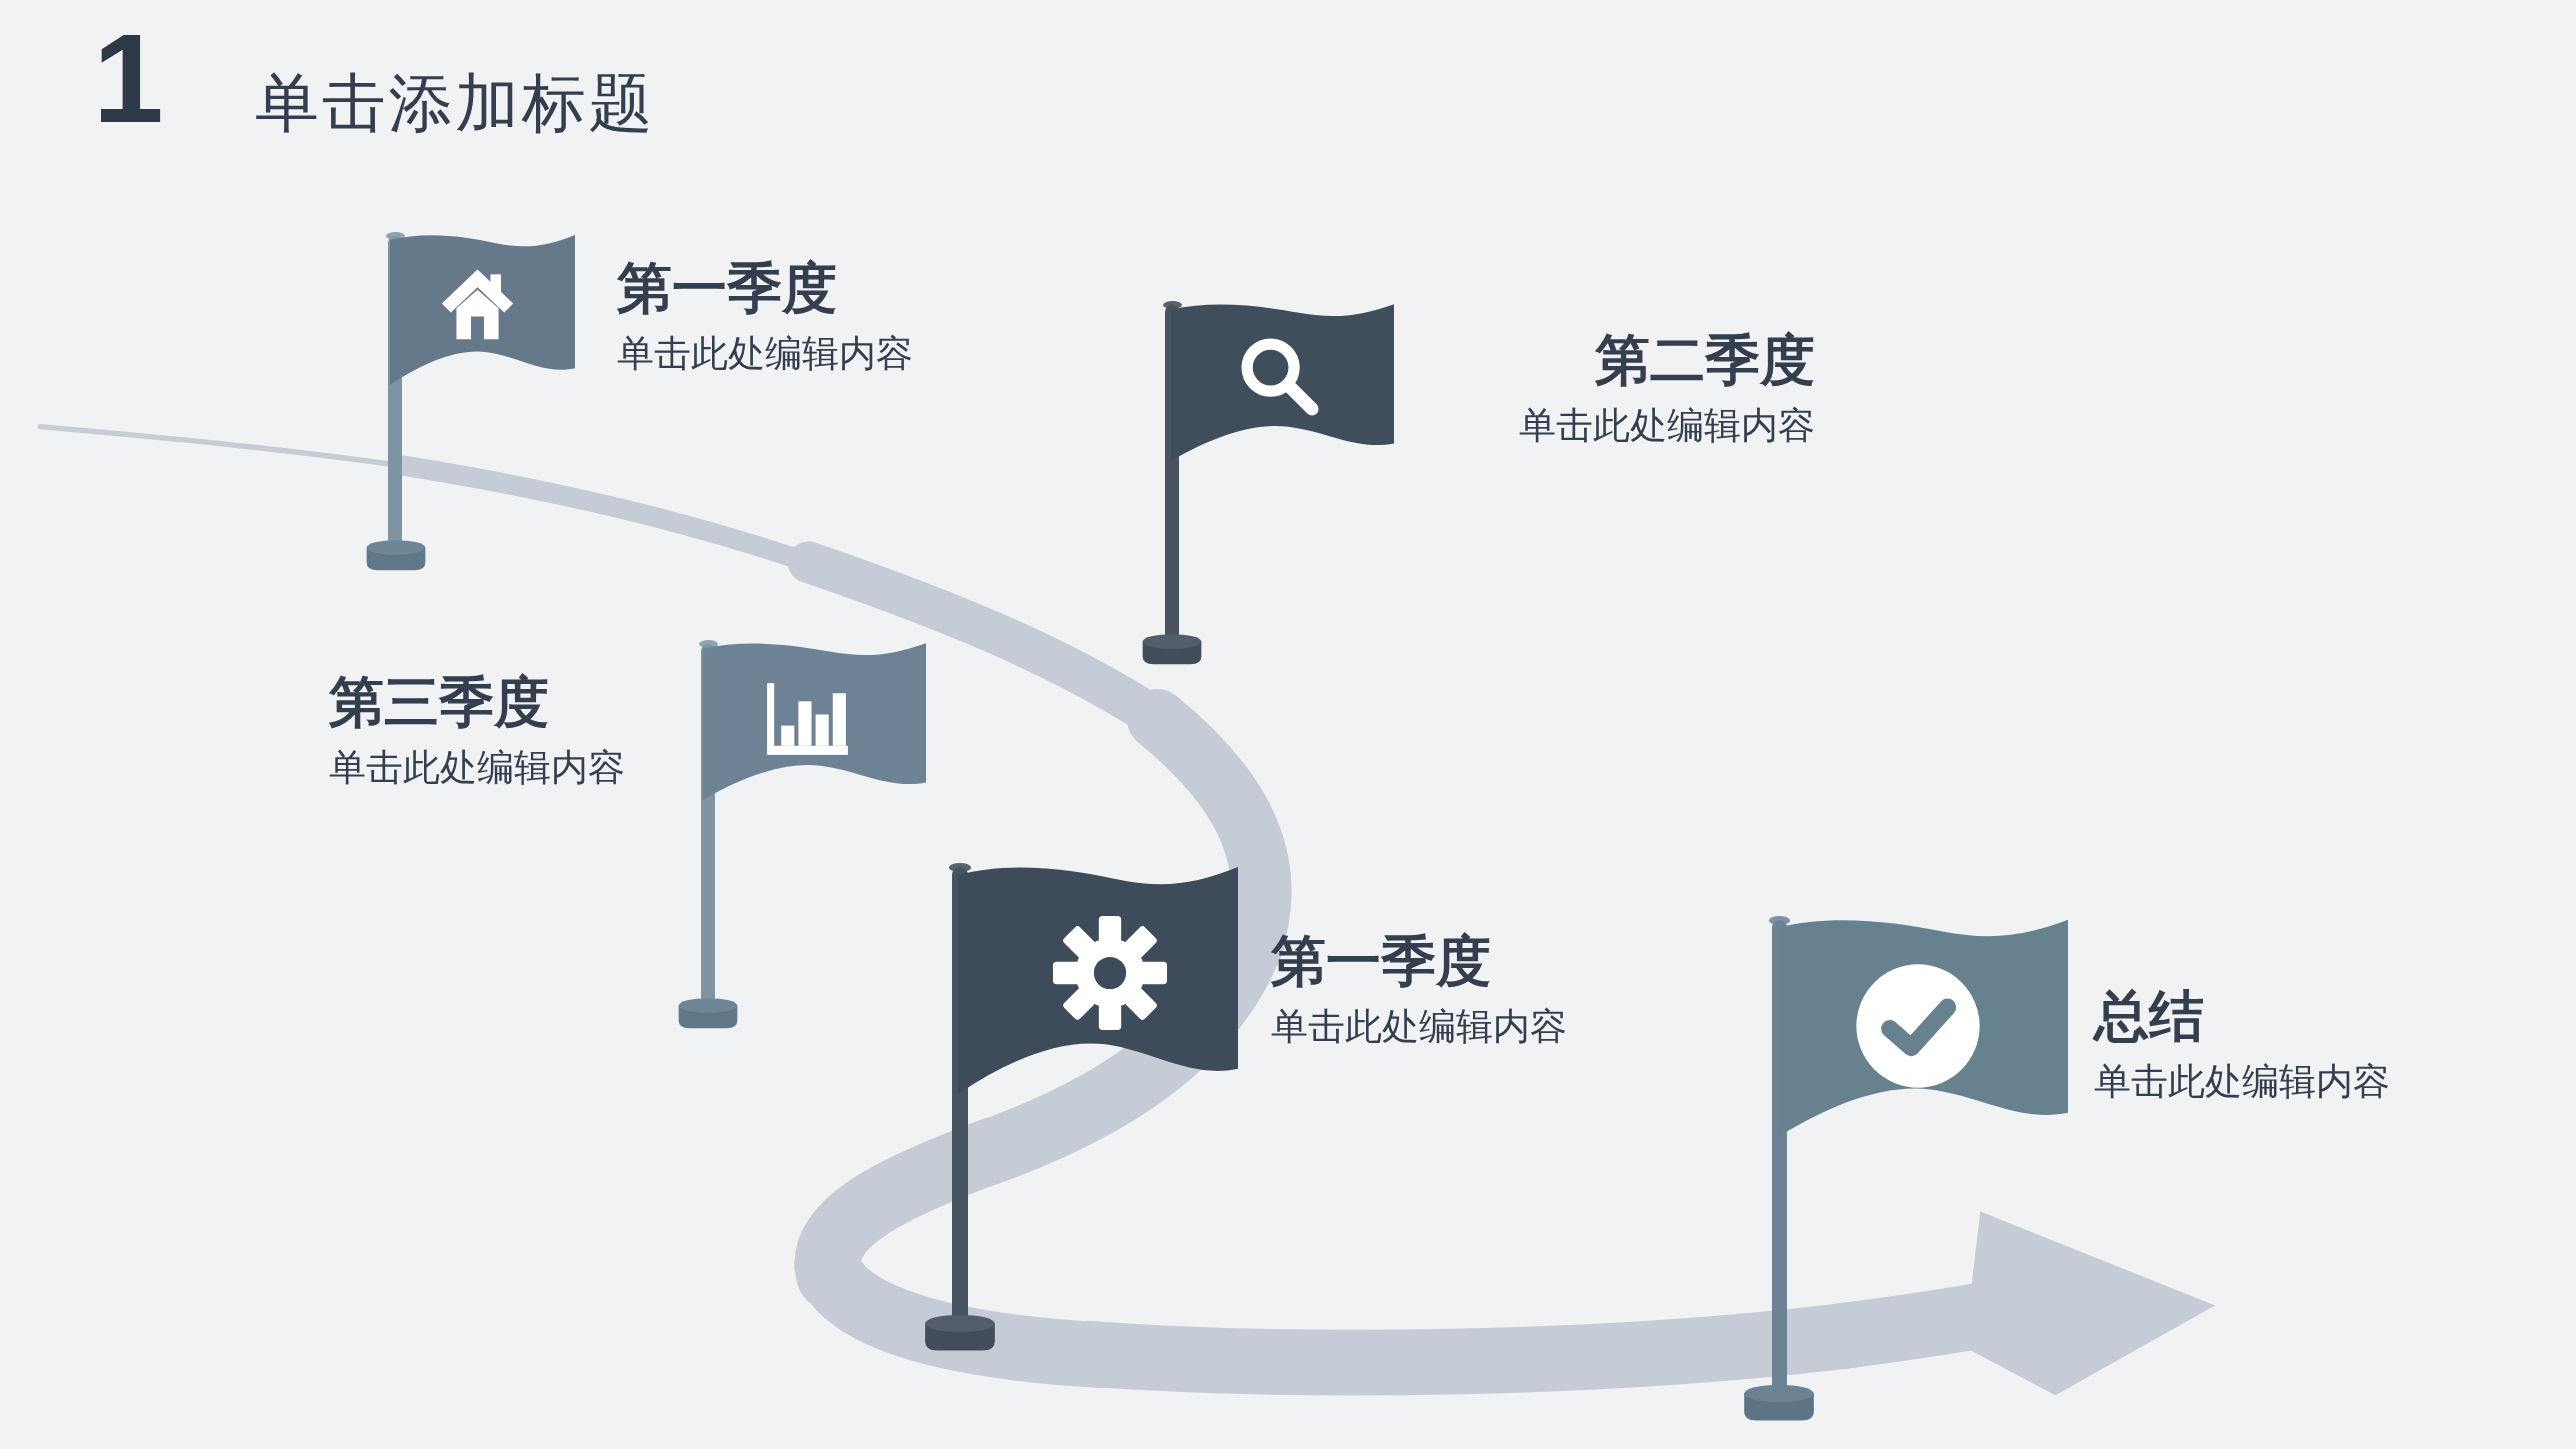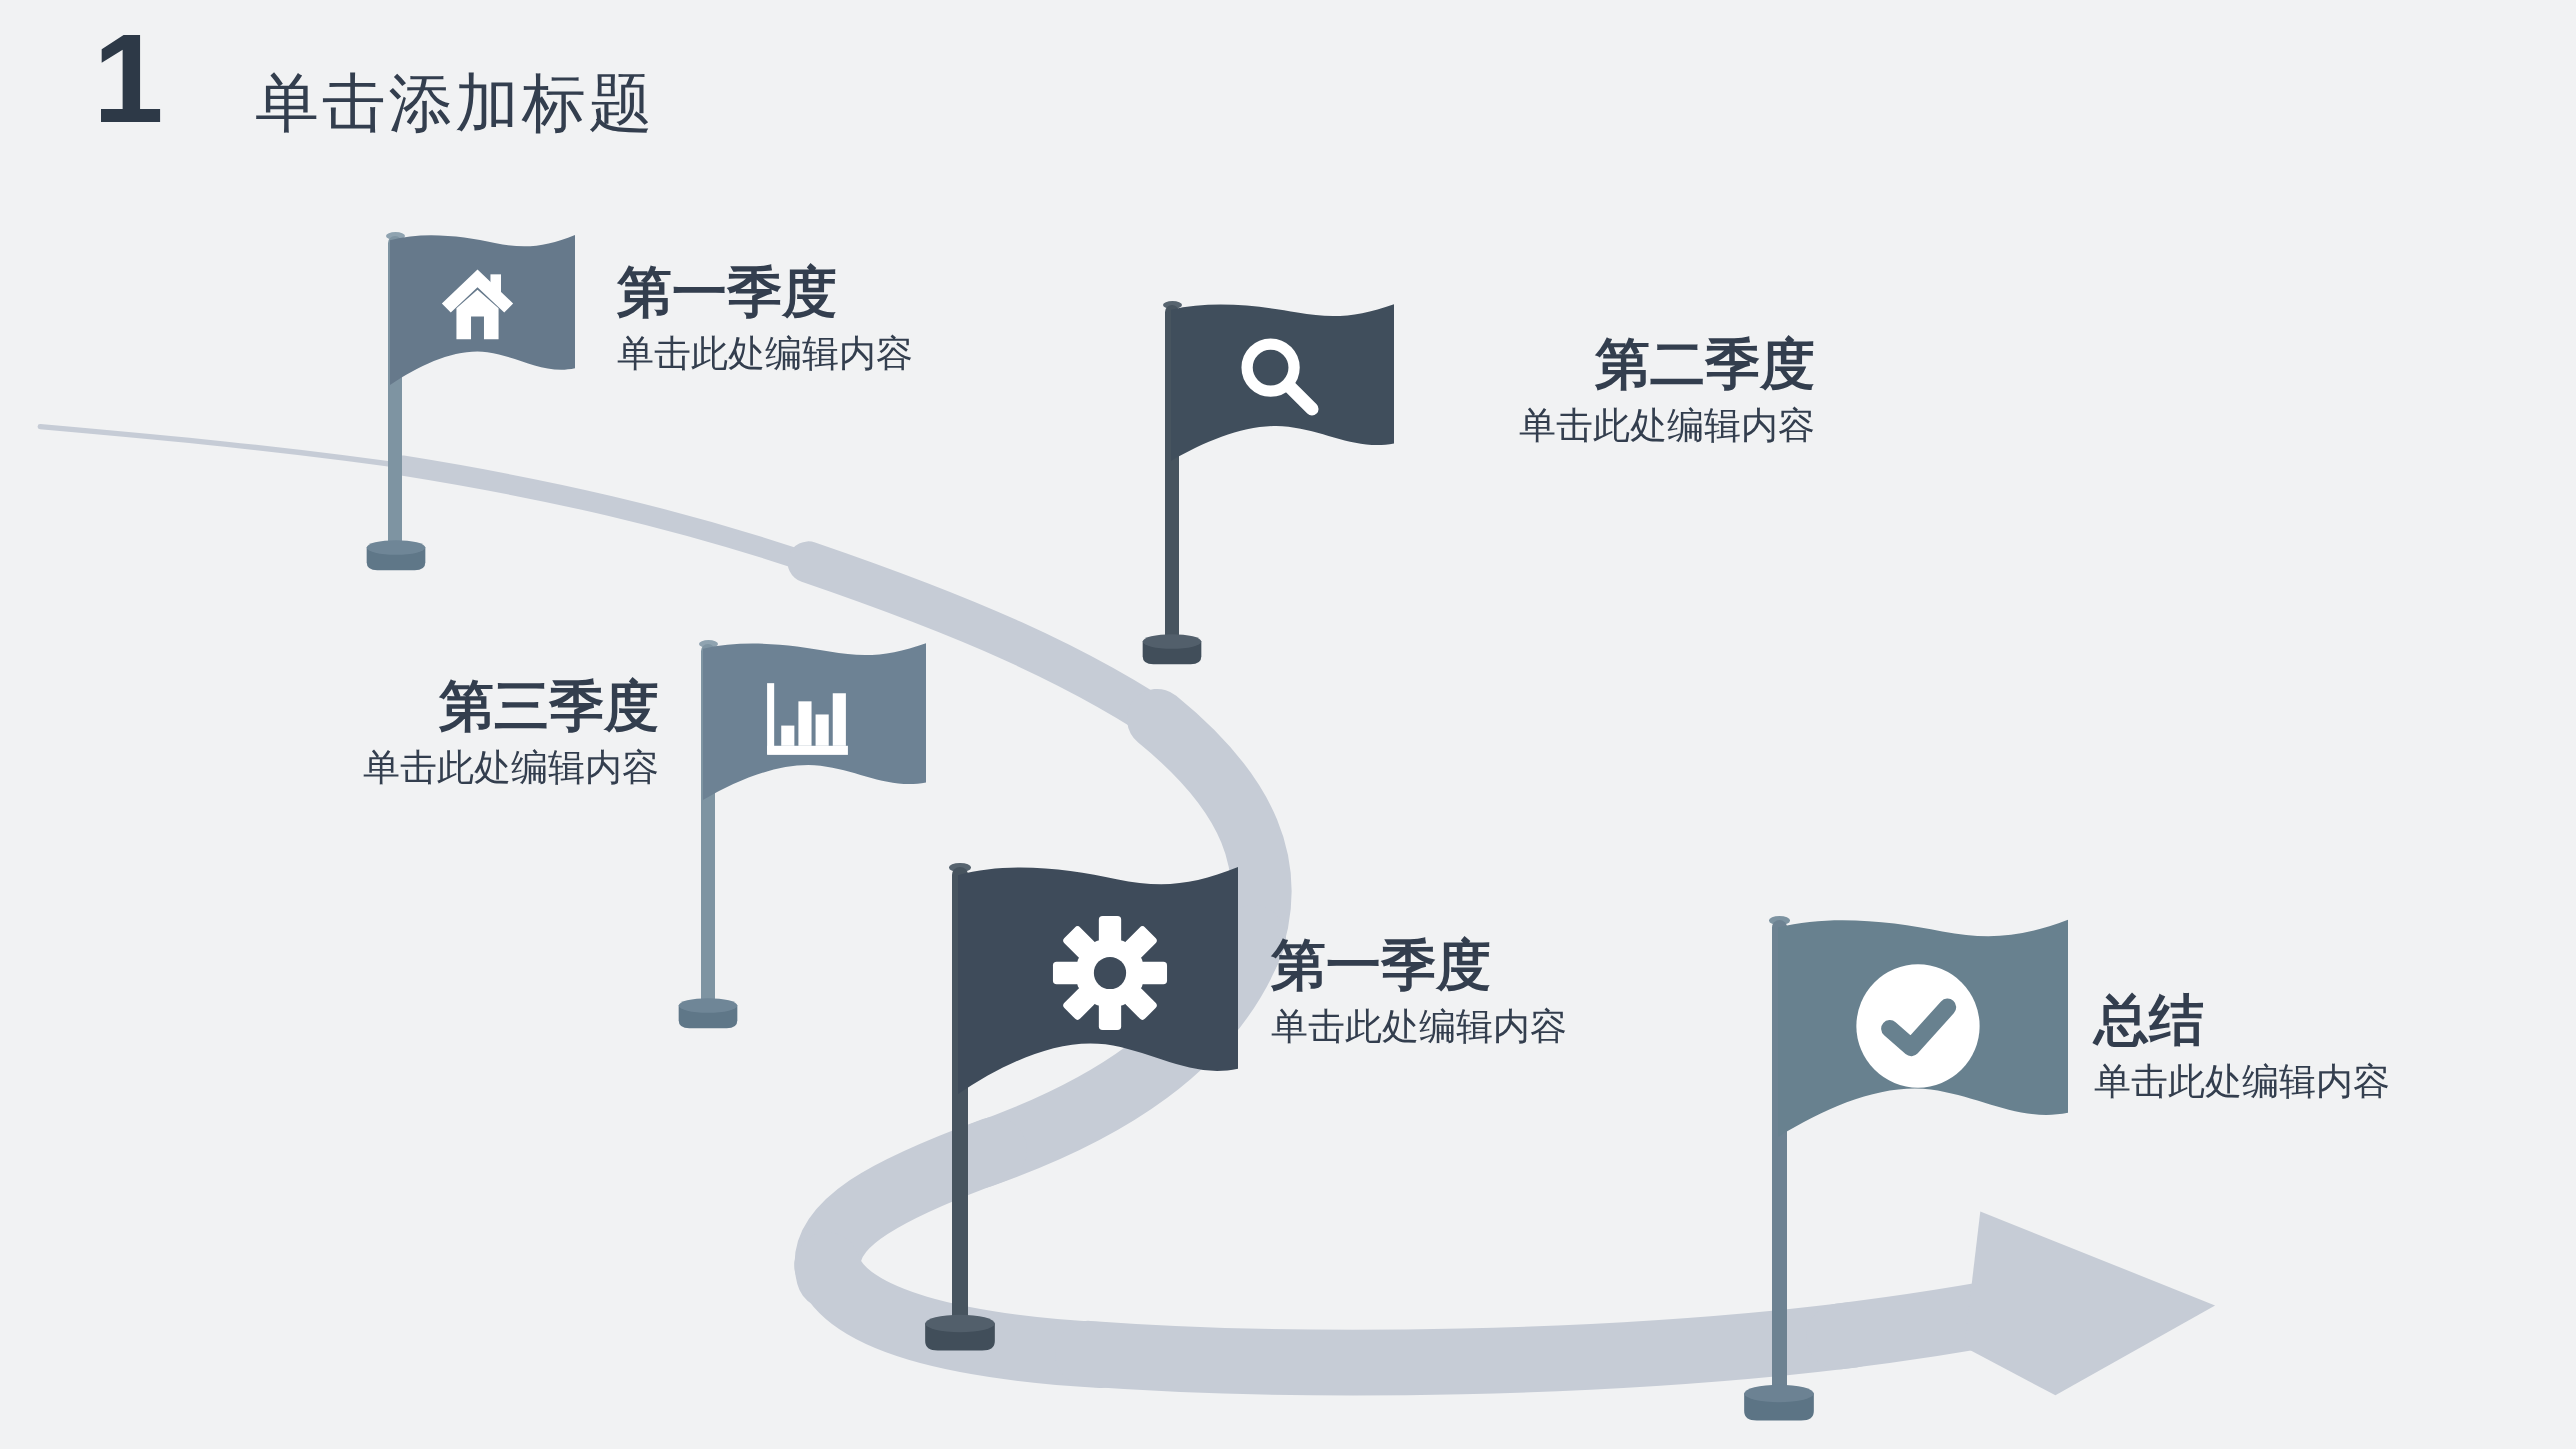--- a/index.html
+++ b/index.html
@@ -28,23 +28,23 @@
   .pole.light{background:#7e94a2;}
   .pole.dark{background:#47545f;}
   .pole.mid{background:#6d8292;}
   .pole-cap{position:absolute;border-radius:50%;}
   .pole-cap.light{background:#8fa3b0;}
   .pole-cap.dark{background:#57646f;}
   .pole-cap.mid{background:#7d93a1;}
   .base-svg,.banner-svg,.icon-svg{position:absolute;}
 
   .m-text{position:absolute;color:#333e4e;}
-  .m-title{font-size:55px;font-weight:700;line-height:1;white-space:nowrap;}
+  .m-title{font-size:55px;font-weight:700;line-height:1;white-space:nowrap;font-family:Liberation Mono, monospace;}
   .m-desc{font-size:37px;font-weight:400;line-height:1;white-space:nowrap;margin-top:14.8px;}
-  .m-text.right{text-align:right;}
+  .m-text.right{}
 </style>
 </head>
 <body>
 
 <div class="slide">
 
   <div class="page-num">1</div>
   <div class="slide-title">单击添加标题</div>
 
   <svg class="road-svg" viewBox="0 0 3840 2160">

